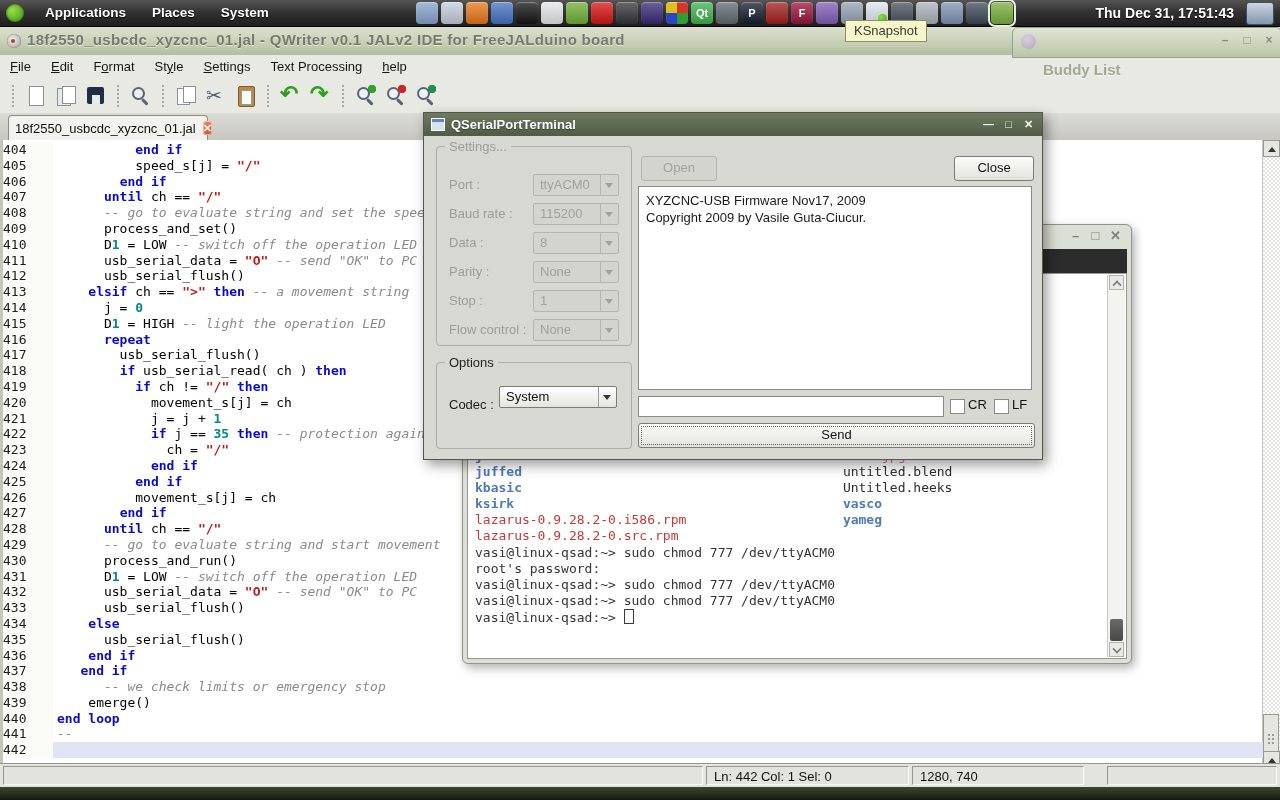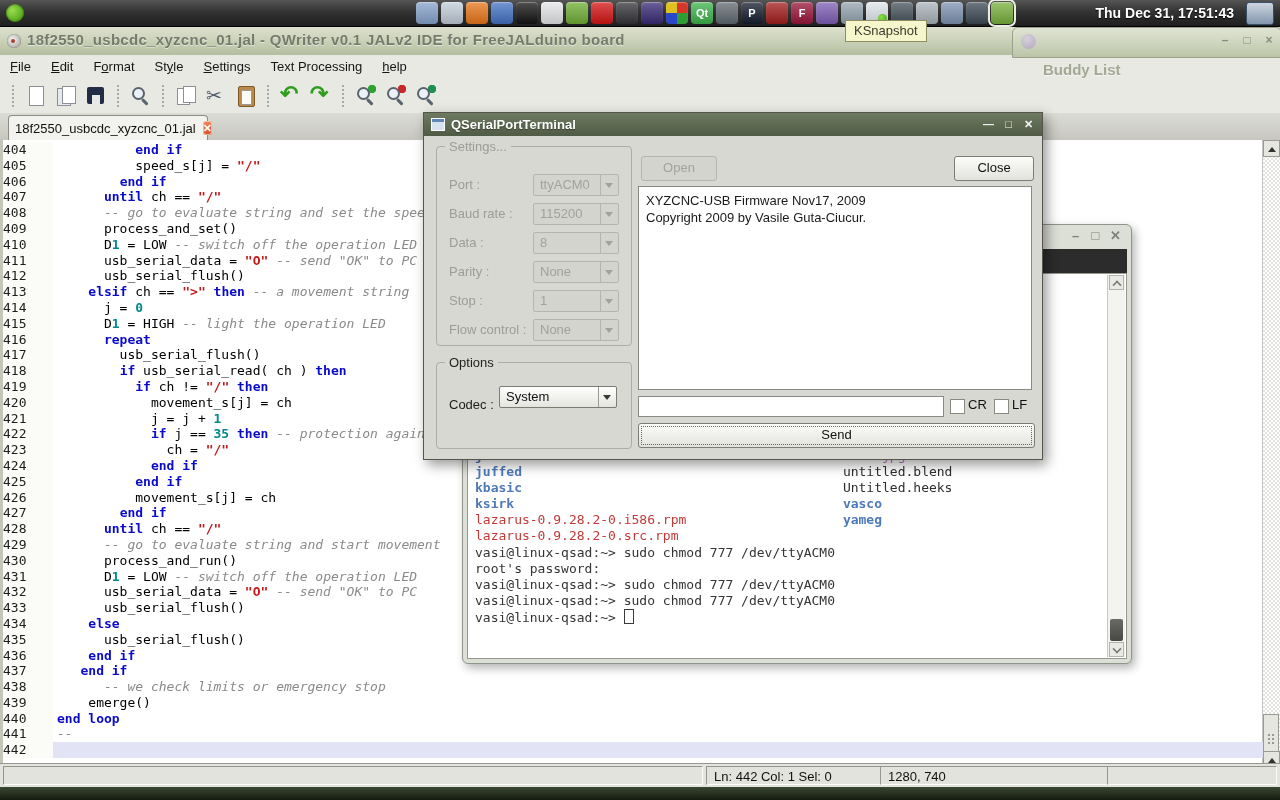--- a/index.html
+++ b/index.html
@@ -320,21 +320,21 @@
       <div class="edscroll">
         <div class="sb-btn sb-up" style="top:0;"></div>
         <div class="sb-thumb"></div>
         <div class="sb-btn sb-up" style="top:611px;"></div>
         <div class="sb-btn sb-down" style="top:628px;"></div>
       </div>
     </div>
     <div class="statusbar">
       <div class="status-cell" style="left:3px;width:700px;"></div>
       <div class="status-cell" style="left:706px;width:203px;">Ln: 442 Col: 1 Sel: 0</div>
-      <div class="status-cell" style="left:880px;width:228px;">1280, 740</div>
+      <div class="status-cell" style="left:912px;width:172px;">1280, 740</div>
       <div class="status-cell" style="left:1107px;width:170px;"></div>
     </div>
   </div>
 
   <div class="buddy">
     <span class="buddy-icon"></span>
     <span class="buddy-title">Buddy List</span>
     <span class="buddy-btns">
       <span class="buddy-btn">–</span>
       <span class="buddy-btn">□</span>
@@ -449,20 +449,21 @@
       <span class="chk" style="left:526px;"></span>
       <span class="chk-label" style="left:544px;">CR</span>
       <span class="chk" style="left:570px;"></span>
       <span class="chk-label" style="left:588px;">LF</span>
       <div class="dbutton send">Send</div>
     </div>
   </div>
 
   <div class="panel">
     <span class="suse"></span>
+    <span id="panel-menus"><span class="panel-menu">Applications</span><span class="panel-menu">Places</span><span class="panel-menu">System</span></span>
     <span class="tray" id="tray">
         <span class="tray-icon ti-web-browser" style="background: linear-gradient(rgba(255, 255, 255, 0.25), rgba(0, 0, 0, 0.15)), rgb(135, 163, 204);"></span>
         <span class="tray-icon ti-file-manager" style="background: linear-gradient(rgba(255, 255, 255, 0.25), rgba(0, 0, 0, 0.15)), rgb(194, 205, 217);"></span>
         <span class="tray-icon ti-firefox" style="background: linear-gradient(rgba(255, 255, 255, 0.25), rgba(0, 0, 0, 0.15)), rgb(232, 118, 26);"></span>
         <span class="tray-icon ti-globe" style="background: linear-gradient(rgba(255, 255, 255, 0.25), rgba(0, 0, 0, 0.15)), rgb(68, 114, 196);"></span>
         <span class="tray-icon ti-terminal" style="background: linear-gradient(rgba(255, 255, 255, 0.25), rgba(0, 0, 0, 0.15)), rgb(20, 20, 20);"></span>
         <span class="tray-icon ti-text-editor" style="background: linear-gradient(rgba(255, 255, 255, 0.25), rgba(0, 0, 0, 0.15)), rgb(229, 230, 232);"></span>
         <span class="tray-icon ti-code-editor" style="background: linear-gradient(rgba(255, 255, 255, 0.25), rgba(0, 0, 0, 0.15)), rgb(111, 174, 53);"></span>
         <span class="tray-icon ti-red-dragon" style="background: linear-gradient(rgba(255, 255, 255, 0.25), rgba(0, 0, 0, 0.15)), rgb(213, 20, 20);"></span>
         <span class="tray-icon ti-microchip" style="background: linear-gradient(rgba(255, 255, 255, 0.25), rgba(0, 0, 0, 0.15)), rgb(53, 53, 58);"></span>

